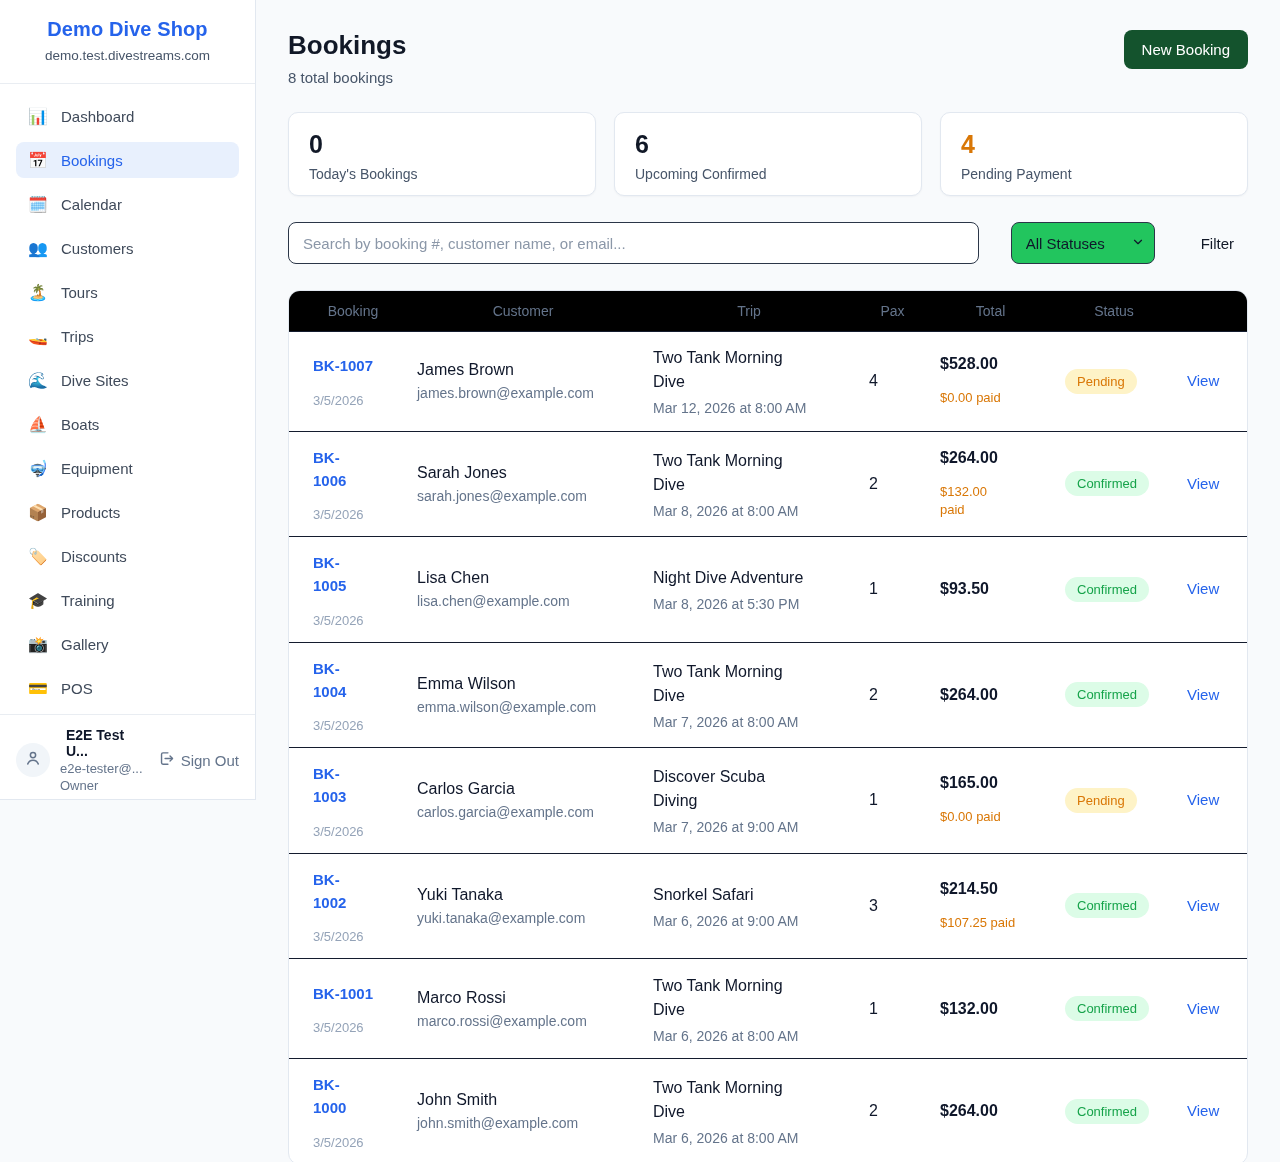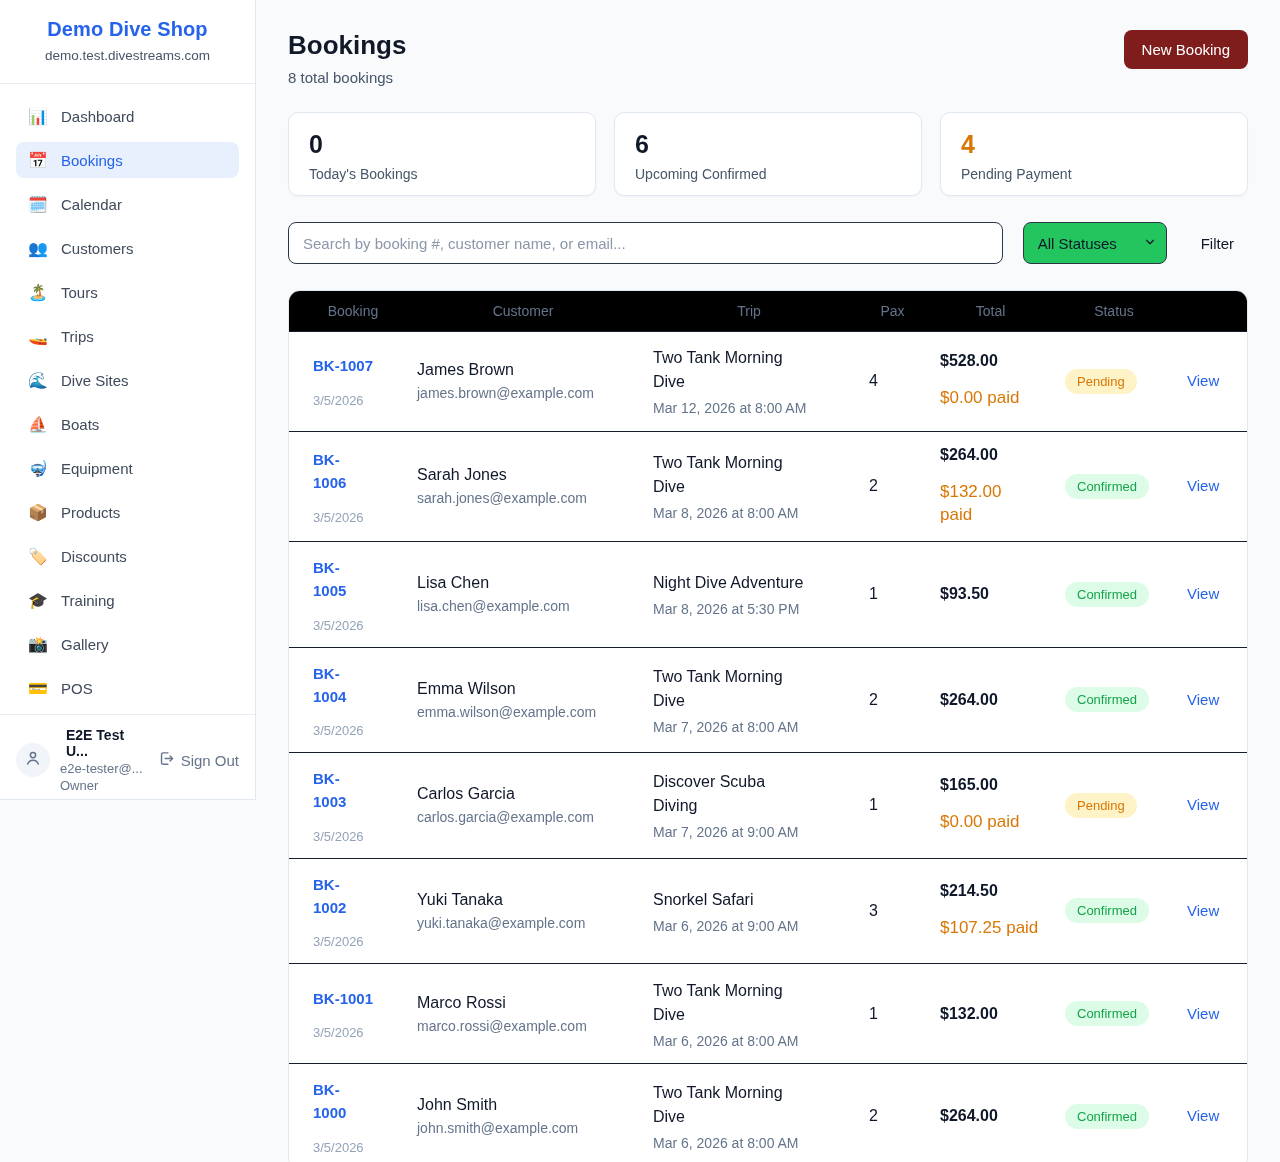--- a/index.html
+++ b/index.html
@@ -45,34 +45,34 @@
     font-size: 15px; background: none; border: none; cursor: pointer;
     font-family: inherit; flex-shrink: 0;
   }
 
   
   .main { flex: 1; padding: 30px 32px; }
   .main-header { display: flex; justify-content: space-between; align-items: flex-start; }
   .page-title { font-size: 26px; font-weight: bold; color: #111827; }
   .page-subtitle { font-size: 15px; color: #475569; margin-top: 8px; }
   .btn-primary {
-    background: #7f1d1d; color: #fff; border: none; border-radius: 8px;
+    background: #14532d; color: #fff; border: none; border-radius: 8px;
     font-size: 15px; font-weight: 500; padding: 11px 18px; cursor: pointer;
     font-family: inherit;
   }
 
   .stats { display: grid; grid-template-columns: 1fr 1fr 1fr; gap: 18px; margin-top: 26px; }
   .stat-card {
     background: #fff; border: 1px solid #e2e8f0; border-radius: 10px;
     padding: 17px 20px; height: 84px; box-shadow: 0 1px 2px rgba(15,23,42,.04);
   }
   .stat-value { font-size: 25px; font-weight: bold; }
   .stat-label { font-size: 14px; color: #475569; margin-top: 7px; }
 
-  .filter-row { display: flex; align-items: center; gap: 20px; margin-top: 26px; }
+  .filter-row { display: flex; align-items: center; gap: 32px; margin-top: 26px; }
   .search-input {
     flex: 1; height: 42px; border: 1px solid #2b3648; border-radius: 8px;
     padding: 0 14px; font-size: 15px; color: #0f172a; background: #fff;
     font-family: inherit; outline: none;
   }
   .search-input::placeholder { color: #8b97a8; }
   .select-wrap { position: relative; width: 144px; flex-shrink: 0; }
   .select-wrap select {
     width: 100%; height: 42px; appearance: none; -webkit-appearance: none;
     border: 1px solid #2b3648; border-radius: 8px; background: #22c55e;
@@ -108,21 +108,21 @@
     color: #2563eb; font-size: 15px; font-weight: bold; text-decoration: none;
     white-space: pre-line; line-height: 1.55; display: inline-block; cursor: pointer;
   }
   .bk-date { color: #94a3b8; font-size: 13px; margin-top: 15px; }
   .cust-name { font-size: 16px; color: #0f172a; }
   .cust-email { font-size: 14px; color: #64748b; margin-top: 6px; }
   .trip-name { font-size: 16px; font-weight: 500; color: #0f172a; white-space: pre-line; line-height: 1.5; }
   .trip-time { font-size: 14px; color: #64748b; margin-top: 6px; }
   .pax-val { font-size: 16px; color: #0f172a; }
   .total-amt { font-size: 16px; font-weight: bold; color: #0f172a; }
-  .total-paid { font-size: 17px; color: #d97706; margin-top: 16px; white-space: pre-line; line-height: 1.4; }
+  .total-paid { font-size: 13px; color: #d97706; margin-top: 16px; white-space: pre-line; line-height: 1.4; }
   .badge {
     display: inline-block; font-size: 13px; padding: 5px 12px; border-radius: 999px;
   }
   .badge.pending { background: #fef3c7; color: #d97706; }
   .badge.confirmed { background: #dcfce7; color: #16a34a; }
   .view-link { color: #2563eb; font-size: 15px; text-decoration: none; cursor: pointer; }
 </style>
 </head>
 <body>
 

